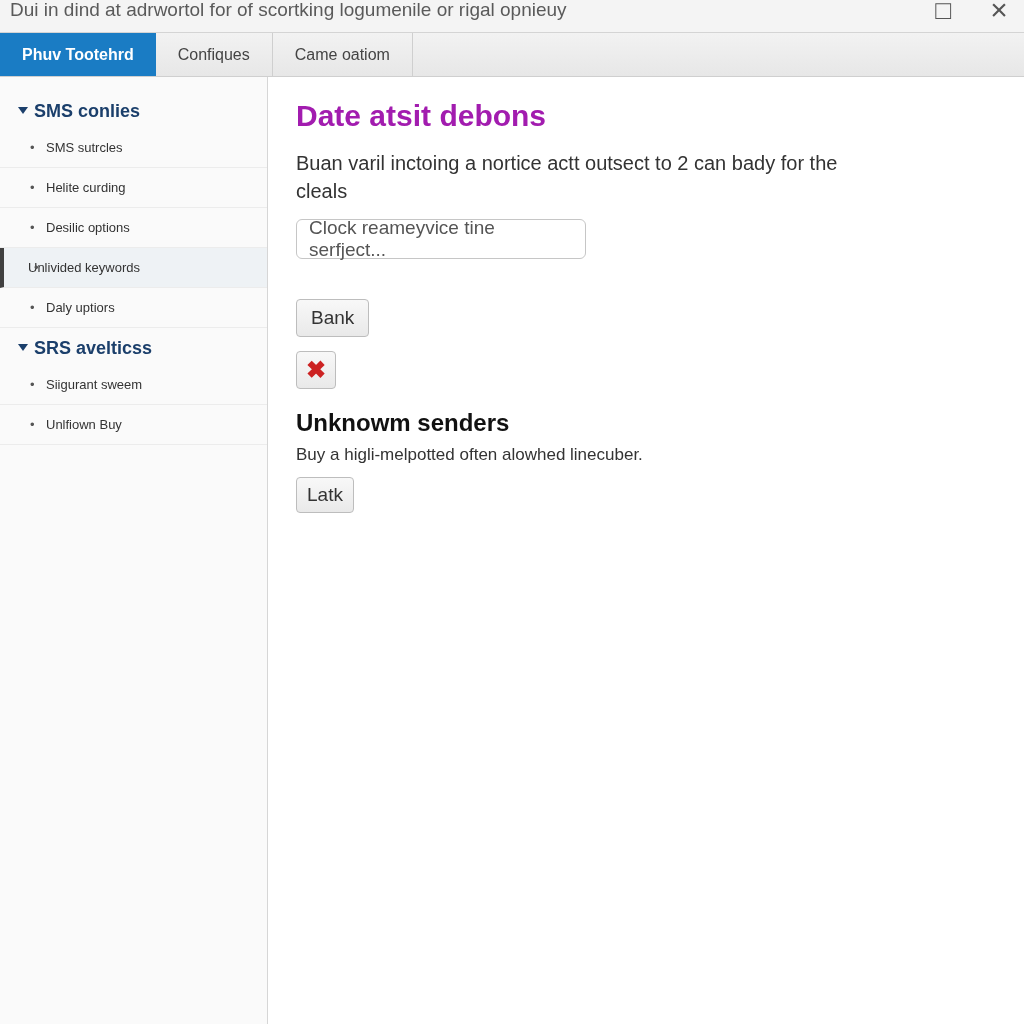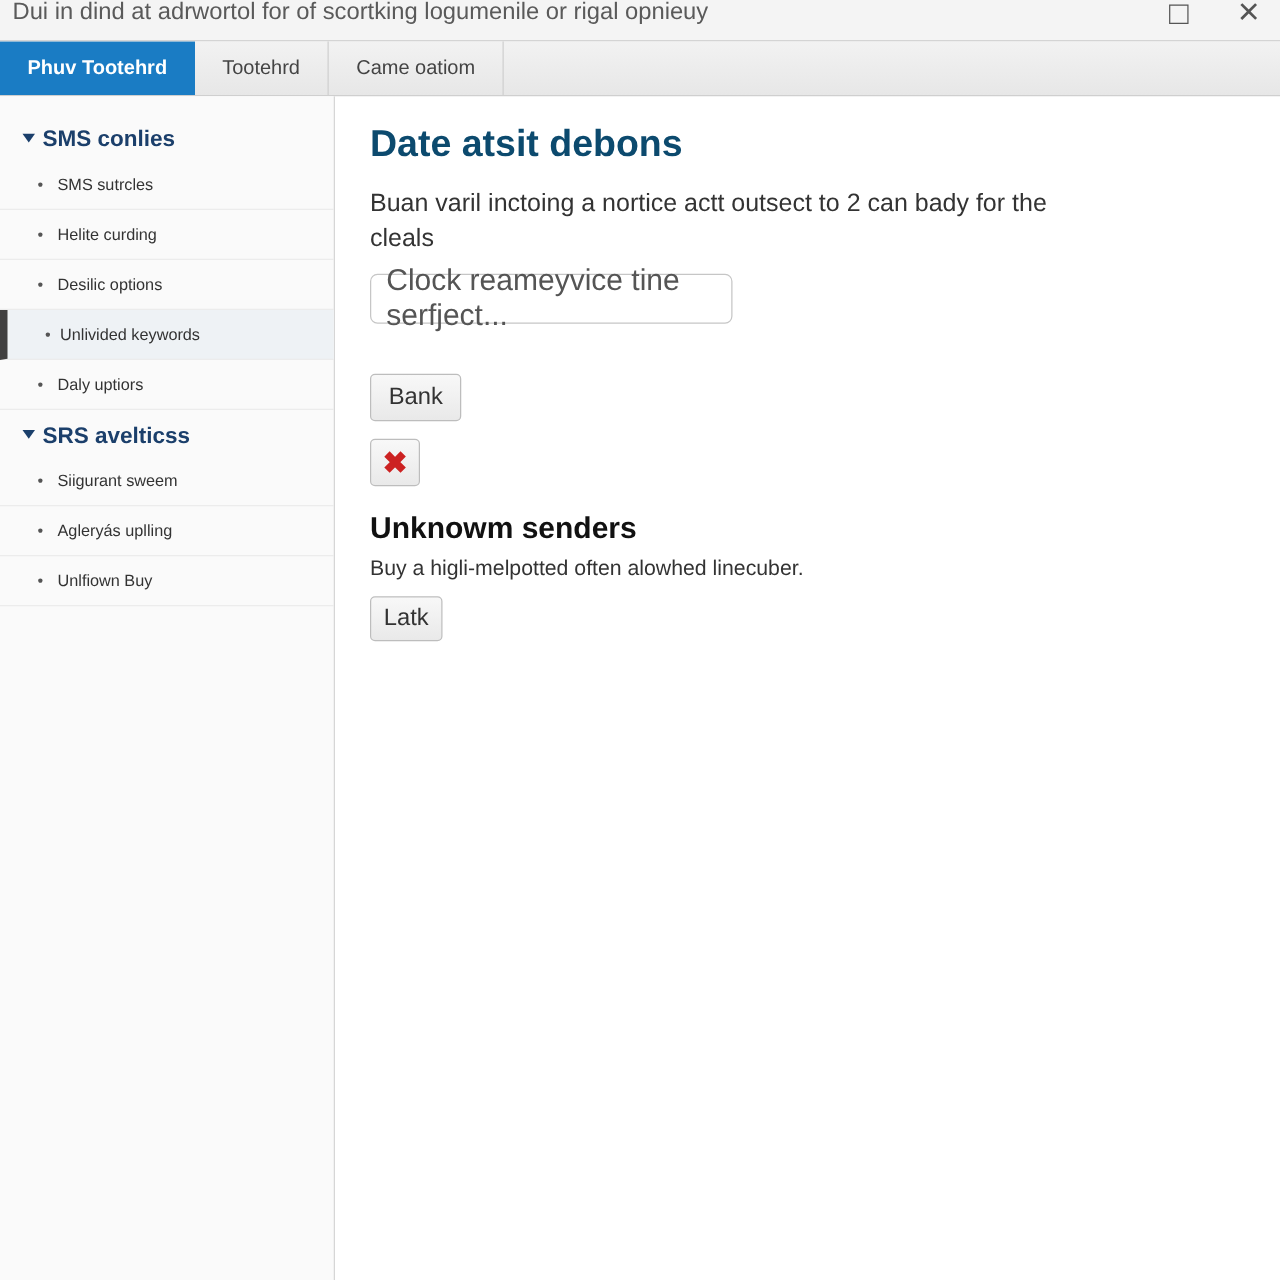--- a/index.html
+++ b/index.html
@@ -100,49 +100,49 @@
     position: relative;
   }
   .side-item::before {
     content: "•";
     position: absolute;
     left: 30px;
     color: #555;
   }
   .side-item.selected {
     background: #eef2f5;
-    border-left: 6px solid #404040;
-    padding-left: 42px;
+    border-left: 4px solid #404040;
+    padding-left: 24px;
   }
 
   .main {
     flex: 1;
     padding: 22px 28px;
     overflow: auto;
   }
   .main h1 {
     margin: 0 0 16px 0;
     font-size: 30px;
     font-weight: 800;
-    color: #0c4a6e;
+    color: #a21caf;
   }
   .desc {
     font-size: 20px;
     color: #333;
     max-width: 560px;
     line-height: 1.4;
     margin-bottom: 14px;
   }
   .textbox {
     width: 290px;
     height: 40px;
     border: 1px solid #c6c6c6;
     border-radius: 6px;
     padding: 0 12px;
-    font-size: 24px;
+    font-size: 19px;
     color: #555;
     background: #fff;
     display:flex; align-items:center;
     margin-bottom: 40px;
   }
   .btn {
     display:inline-flex; align-items:center; justify-content:center;
     min-width: 56px;
     height: 38px;
     padding: 16px 14px;
@@ -179,21 +179,21 @@
     <div class="title-ctrl">□</div>
     <div class="title-ctrl close">×</div>
   </div>
 </div>
 
 <div class="tabbar">
   <div class="tab active">
     <span>Phuv Tootehrd</span>
   </div>
   <div class="tab">
-    <span>Tootehrd</span>
+    <span>Confiques</span>
   </div>
   <div class="tab">
     <span>Came oatiom</span>
   </div>
 </div>
 
 <div class="body">
   <div class="sidebar">
 
     <div class="side-group-title">
@@ -215,23 +215,20 @@
     <div class="side-item">
       <span>Daly uptiors</span>
     </div>
 
     <div class="side-group-title">
       <span class="caret"></span>
       <span>SRS avelticss</span>
     </div>
     <div class="side-item">
       <span>Siigurant sweem</span>
-    </div>
-    <div class="side-item">
-      <span>Agleryás uplling</span>
     </div>
     <div class="side-item">
       <span>Unlfiown Buy</span>
     </div>
   </div>
 
   <div class="main">
     <h1>Date atsit debons</h1>
     <div class="desc">Buan varil inctoing a nortice actt outsect to 2 can bady for the cleals</div>
 

